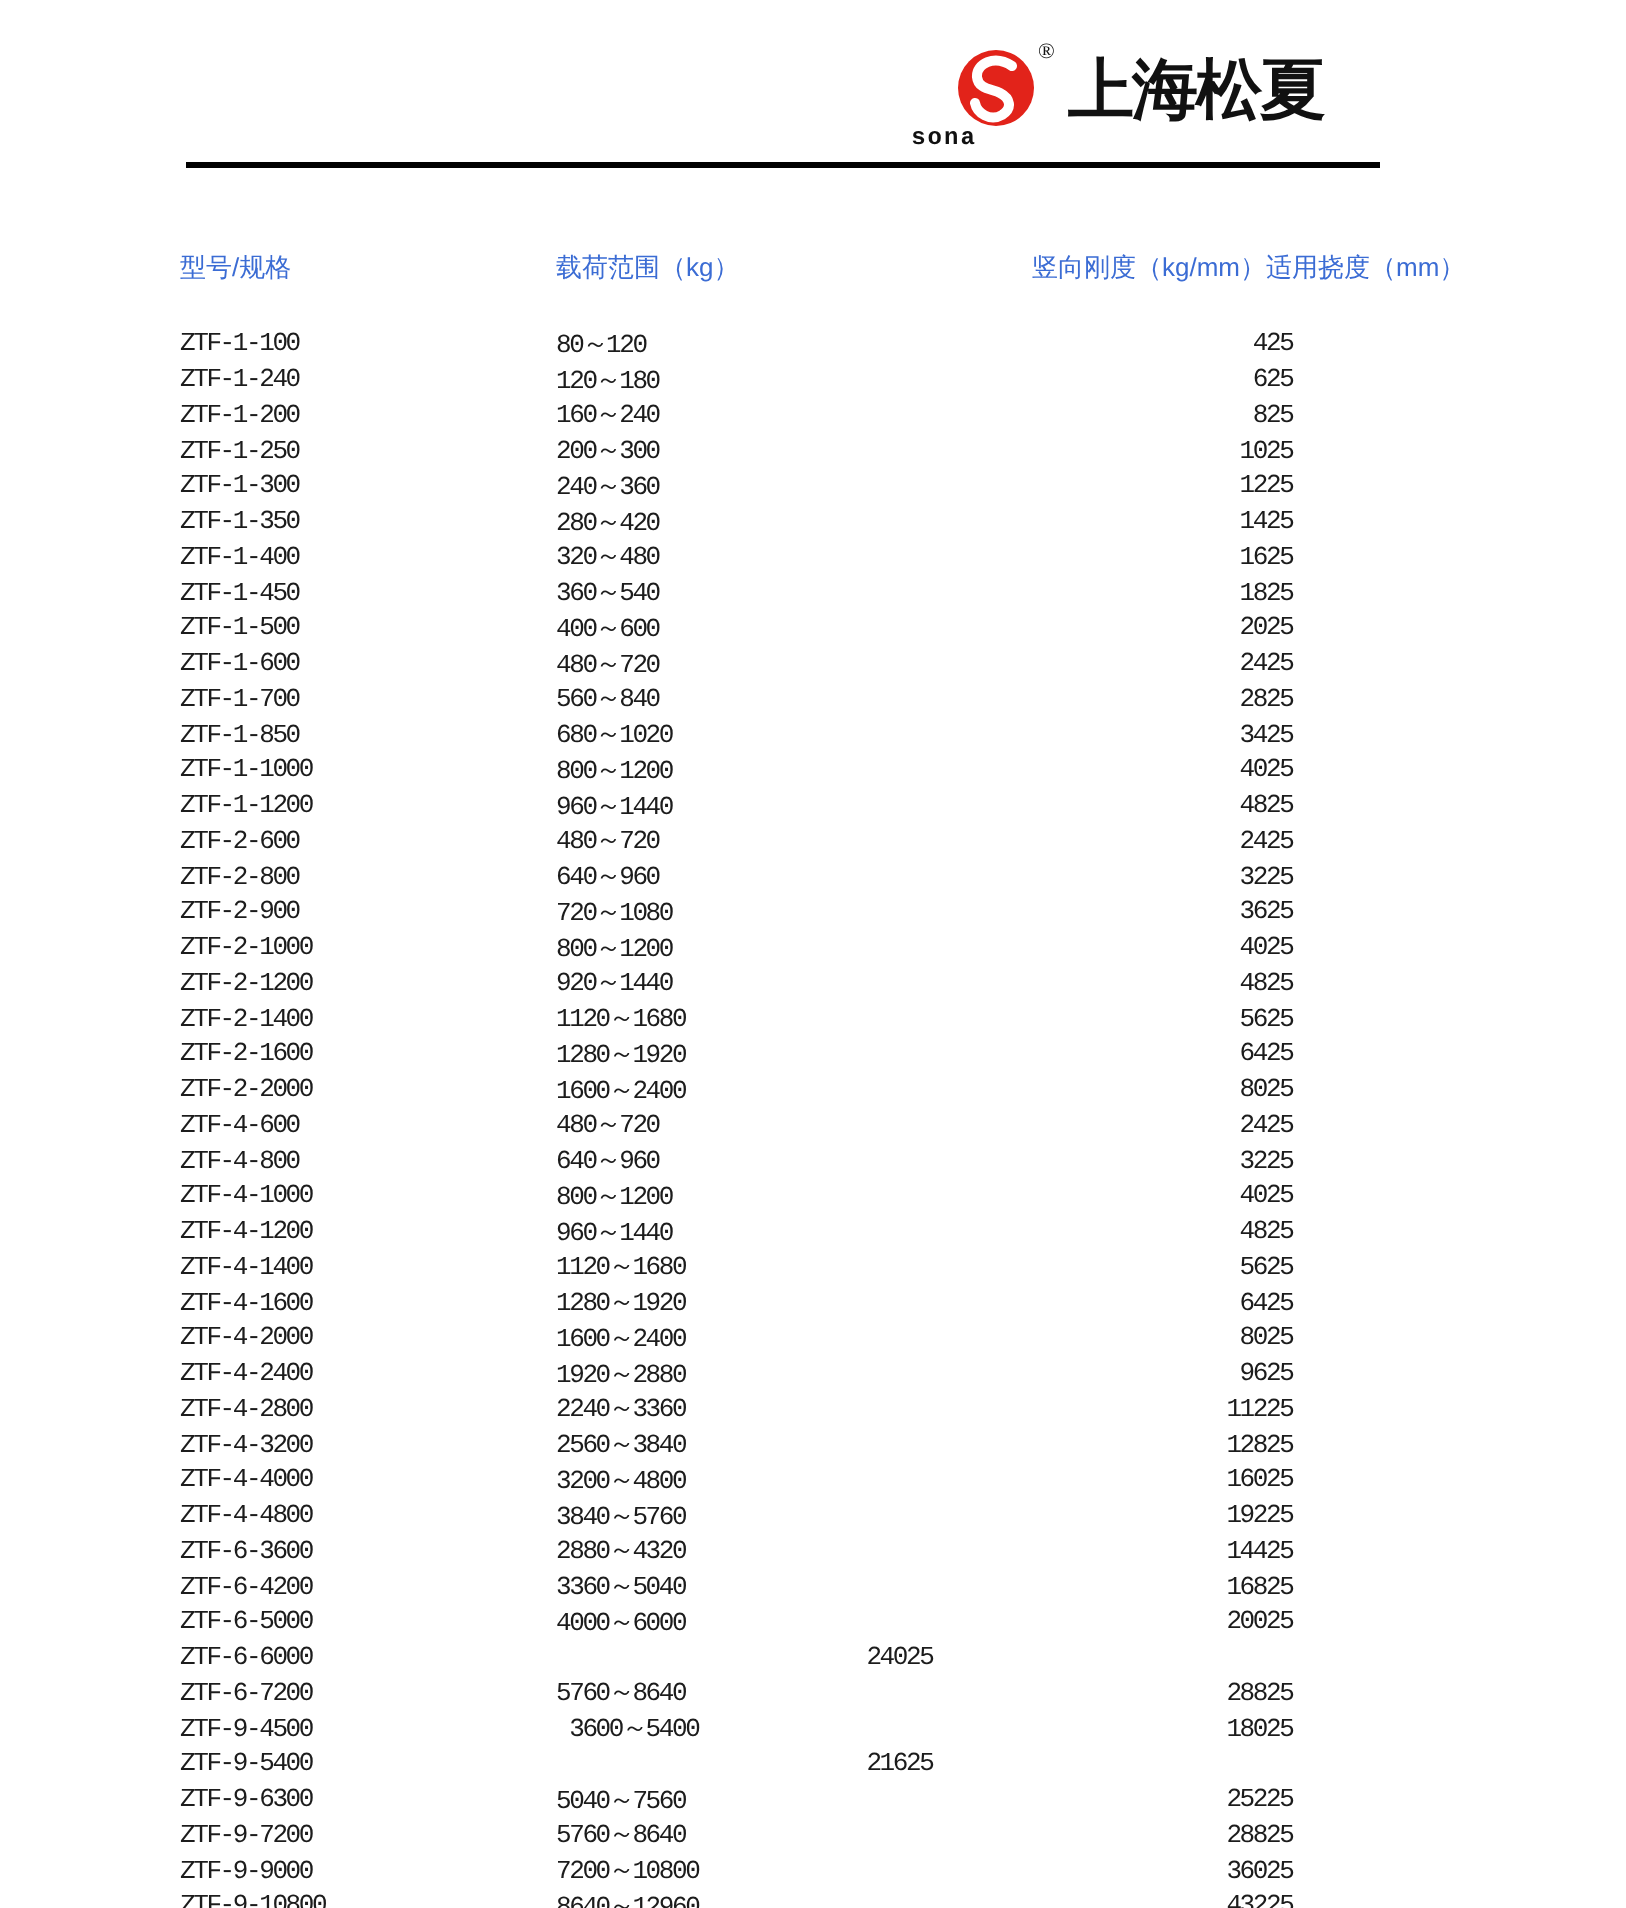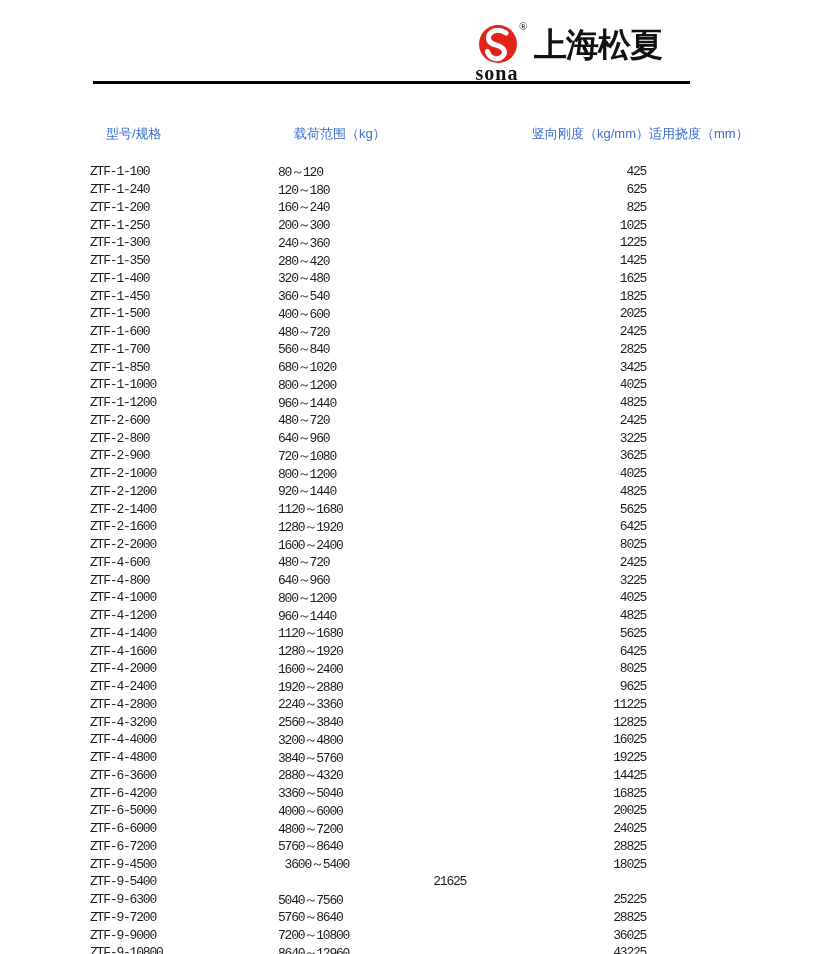--- a/index.html
+++ b/index.html
@@ -3,32 +3,32 @@
 <meta charset="utf-8">
 <style>
   html,body{margin:0;padding:0;background:#ffffff;}
   .page{position:relative;width:813px;height:954px;background:#ffffff;overflow:hidden;
         font-family:"Liberation Mono","DejaVu Sans Mono",monospace;}
 
   
   .logo-mark{position:absolute;left:479px;top:25px;width:38px;height:38px;}
   .reg{position:absolute;left:519px;top:20px;font-size:11px;color:#111;
        font-family:"Liberation Serif",serif;}
-  .brand{position:absolute;left:473px;top:63px;width:48px;text-align:center;
-         font-family:Liberation Serif, serif;font-weight:bold;
-         font-size:20px;letter-spacing:1px;color:#111;line-height:1;}
+  .brand{position:absolute;left:448px;top:63px;width:48px;text-align:center;
+         font-family:Liberation Mono, monospace;font-weight:bold;
+         font-size:12px;letter-spacing:1px;color:#111;line-height:1;}
   .company{position:absolute;left:534px;top:28px;font-size:33px;font-weight:bold;
            color:#111;line-height:1;letter-spacing:-1px;
            font-family:"Liberation Sans","DejaVu Sans",sans-serif;}
   .rule{position:absolute;left:93px;top:81px;width:597px;height:3px;background:#000;}
 
   
   .spec-table{position:absolute;left:90px;top:127px;width:680px;color:#1c1c1c;}
   .thead{display:flex;height:14px;line-height:14px;font-size:13px;
-         font-family:"Liberation Sans","DejaVu Sans",sans-serif;margin-left:16px;}
+         font-family:"Liberation Sans","DejaVu Sans",sans-serif;}
   .th{white-space:pre;}
   .tbody{margin-top:22px;}
   .tr{display:flex;height:17.75px;align-items:center;}
   .td{font-size:13px;letter-spacing:-1.2px;white-space:pre;
       font-family:"Liberation Mono","DejaVu Sans Mono",monospace;}
   .c0{width:188px;}
   .c1{width:180px;}
   .c2{width:175px;text-align:right;}
   .c3{width:117px;}
 </style>
@@ -273,21 +273,20 @@
           <div class="td c3">25</div>
         </div>
         <div class="tr">
           <div class="td c0">ZTF-6-5000</div>
           <div class="td c1">4000～6000</div>
           <div class="td c2">200</div>
           <div class="td c3">25</div>
         </div>
         <div class="tr">
           <div class="td c0">ZTF-6-6000</div>
-          <div class="td c1">4800～7200</div>
           <div class="td c2">240</div>
           <div class="td c3">25</div>
         </div>
         <div class="tr">
           <div class="td c0">ZTF-6-7200</div>
           <div class="td c1">5760～8640</div>
           <div class="td c2">288</div>
           <div class="td c3">25</div>
         </div>
         <div class="tr">

